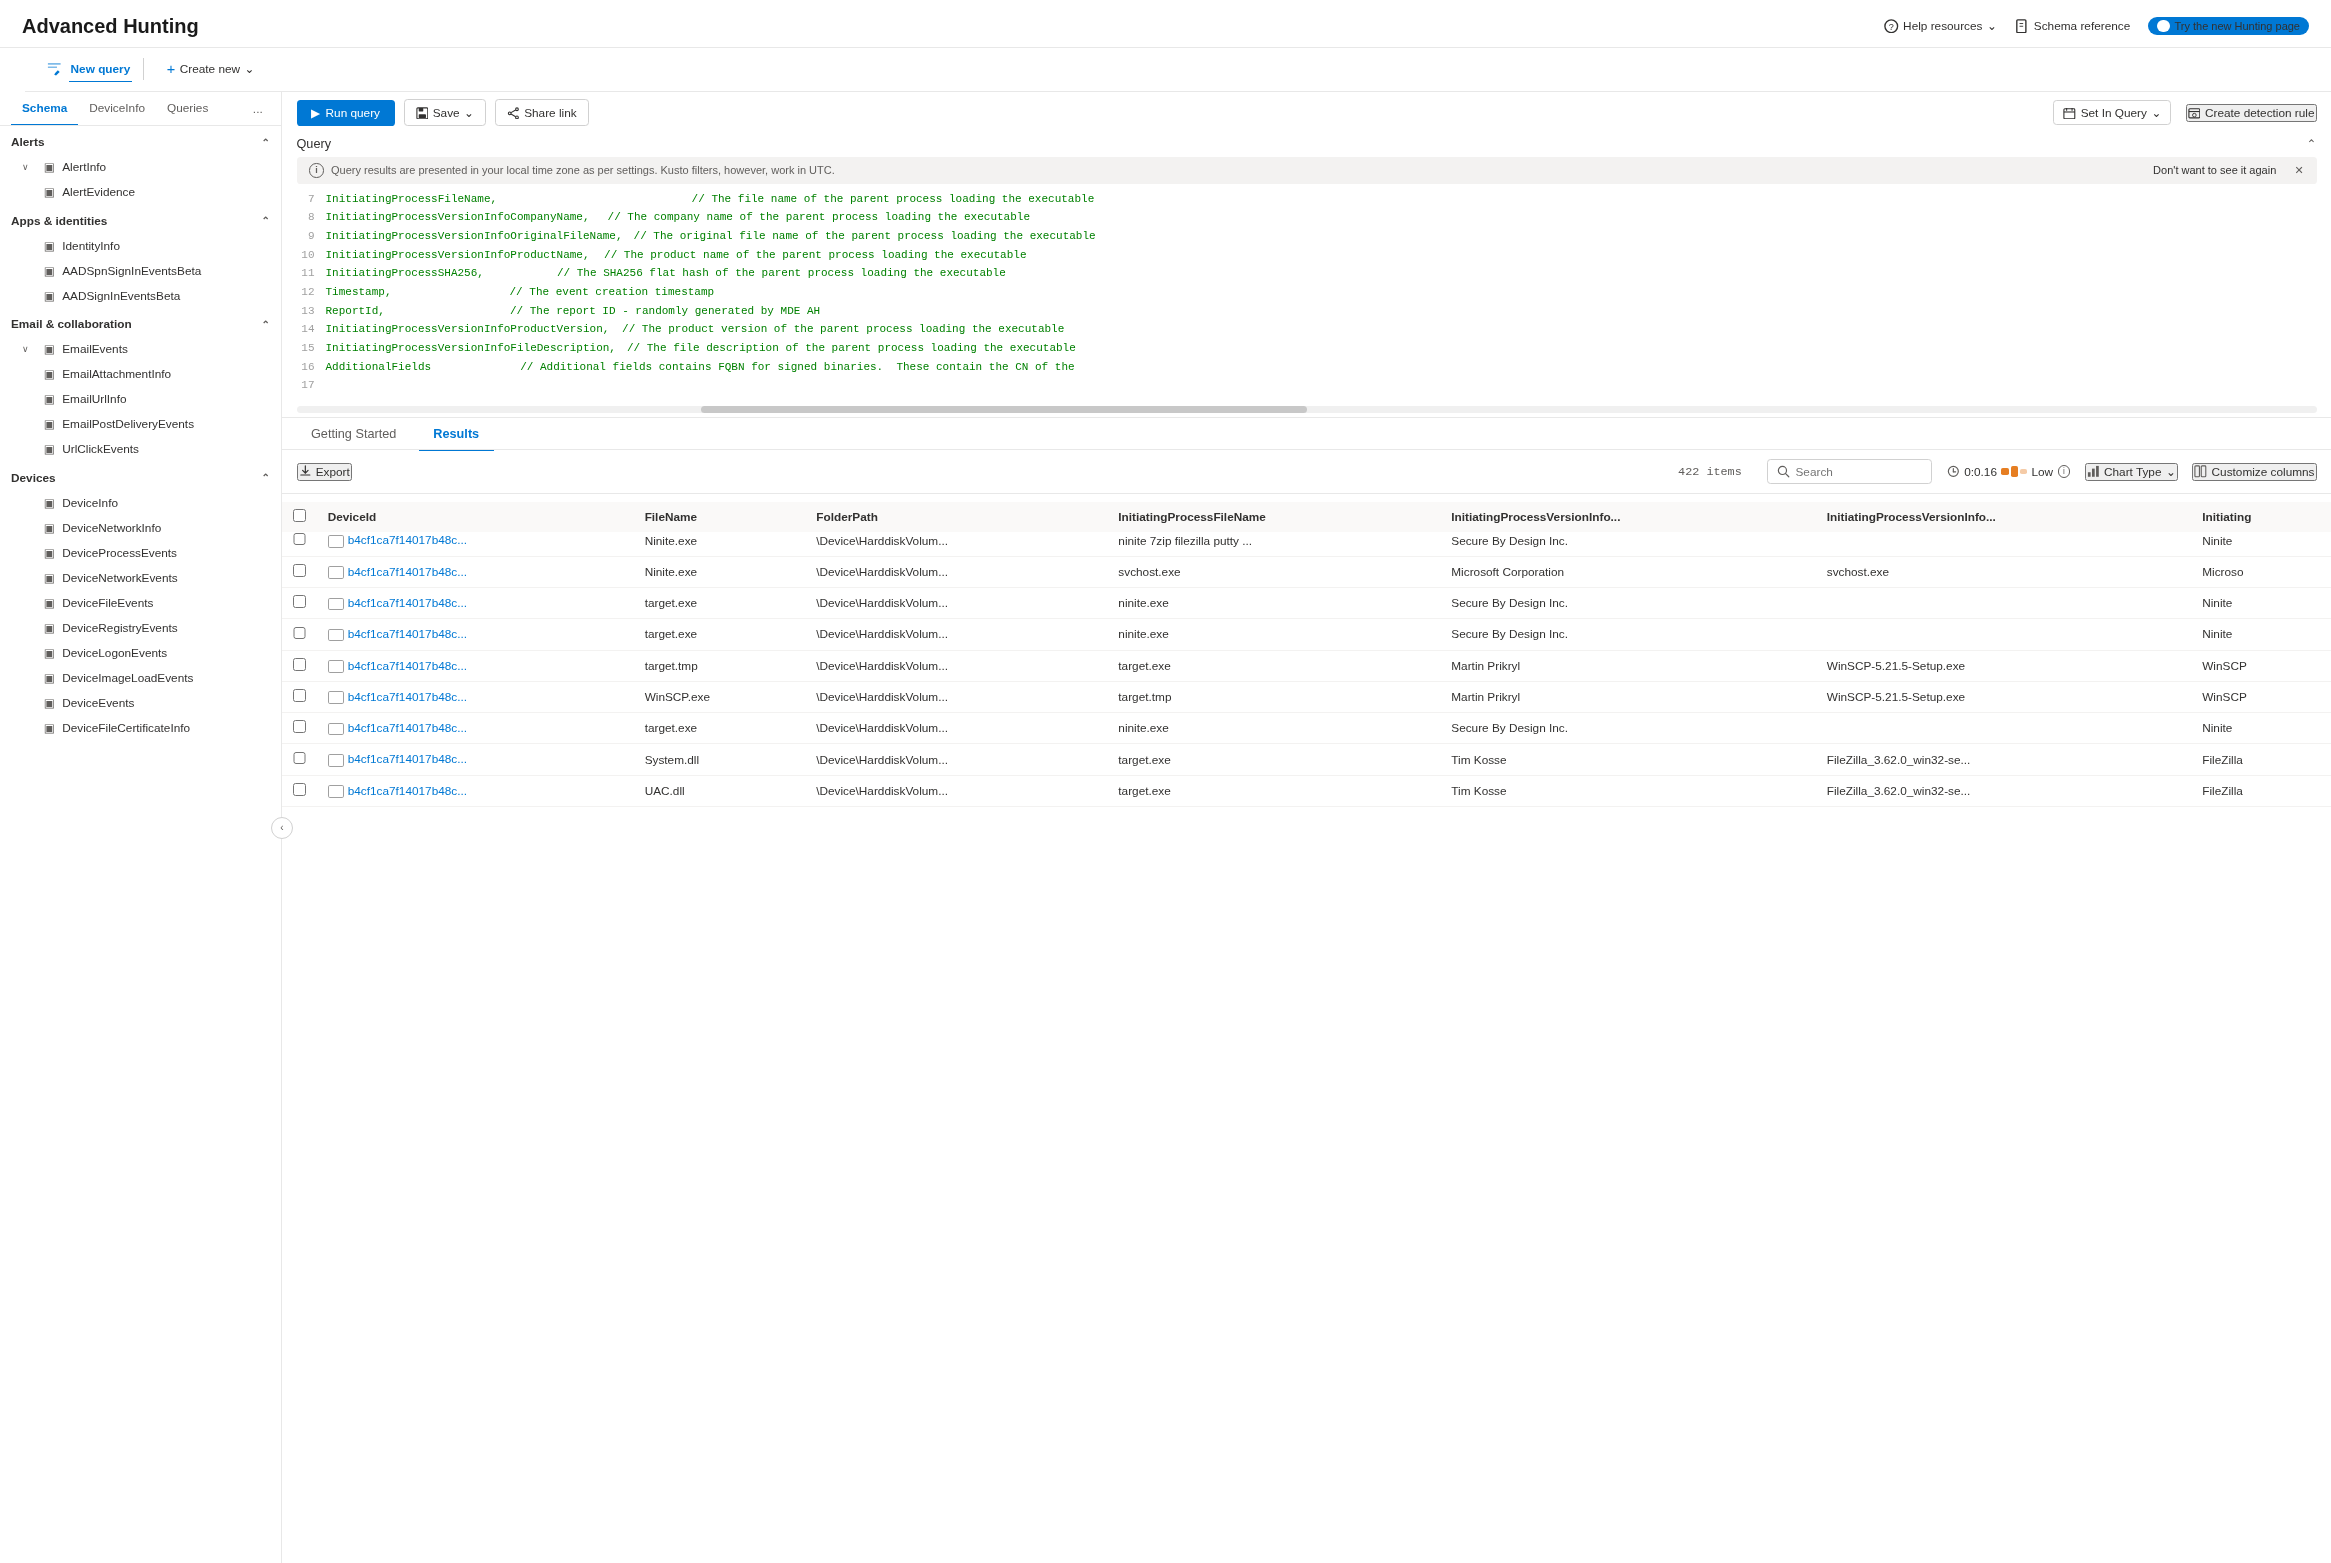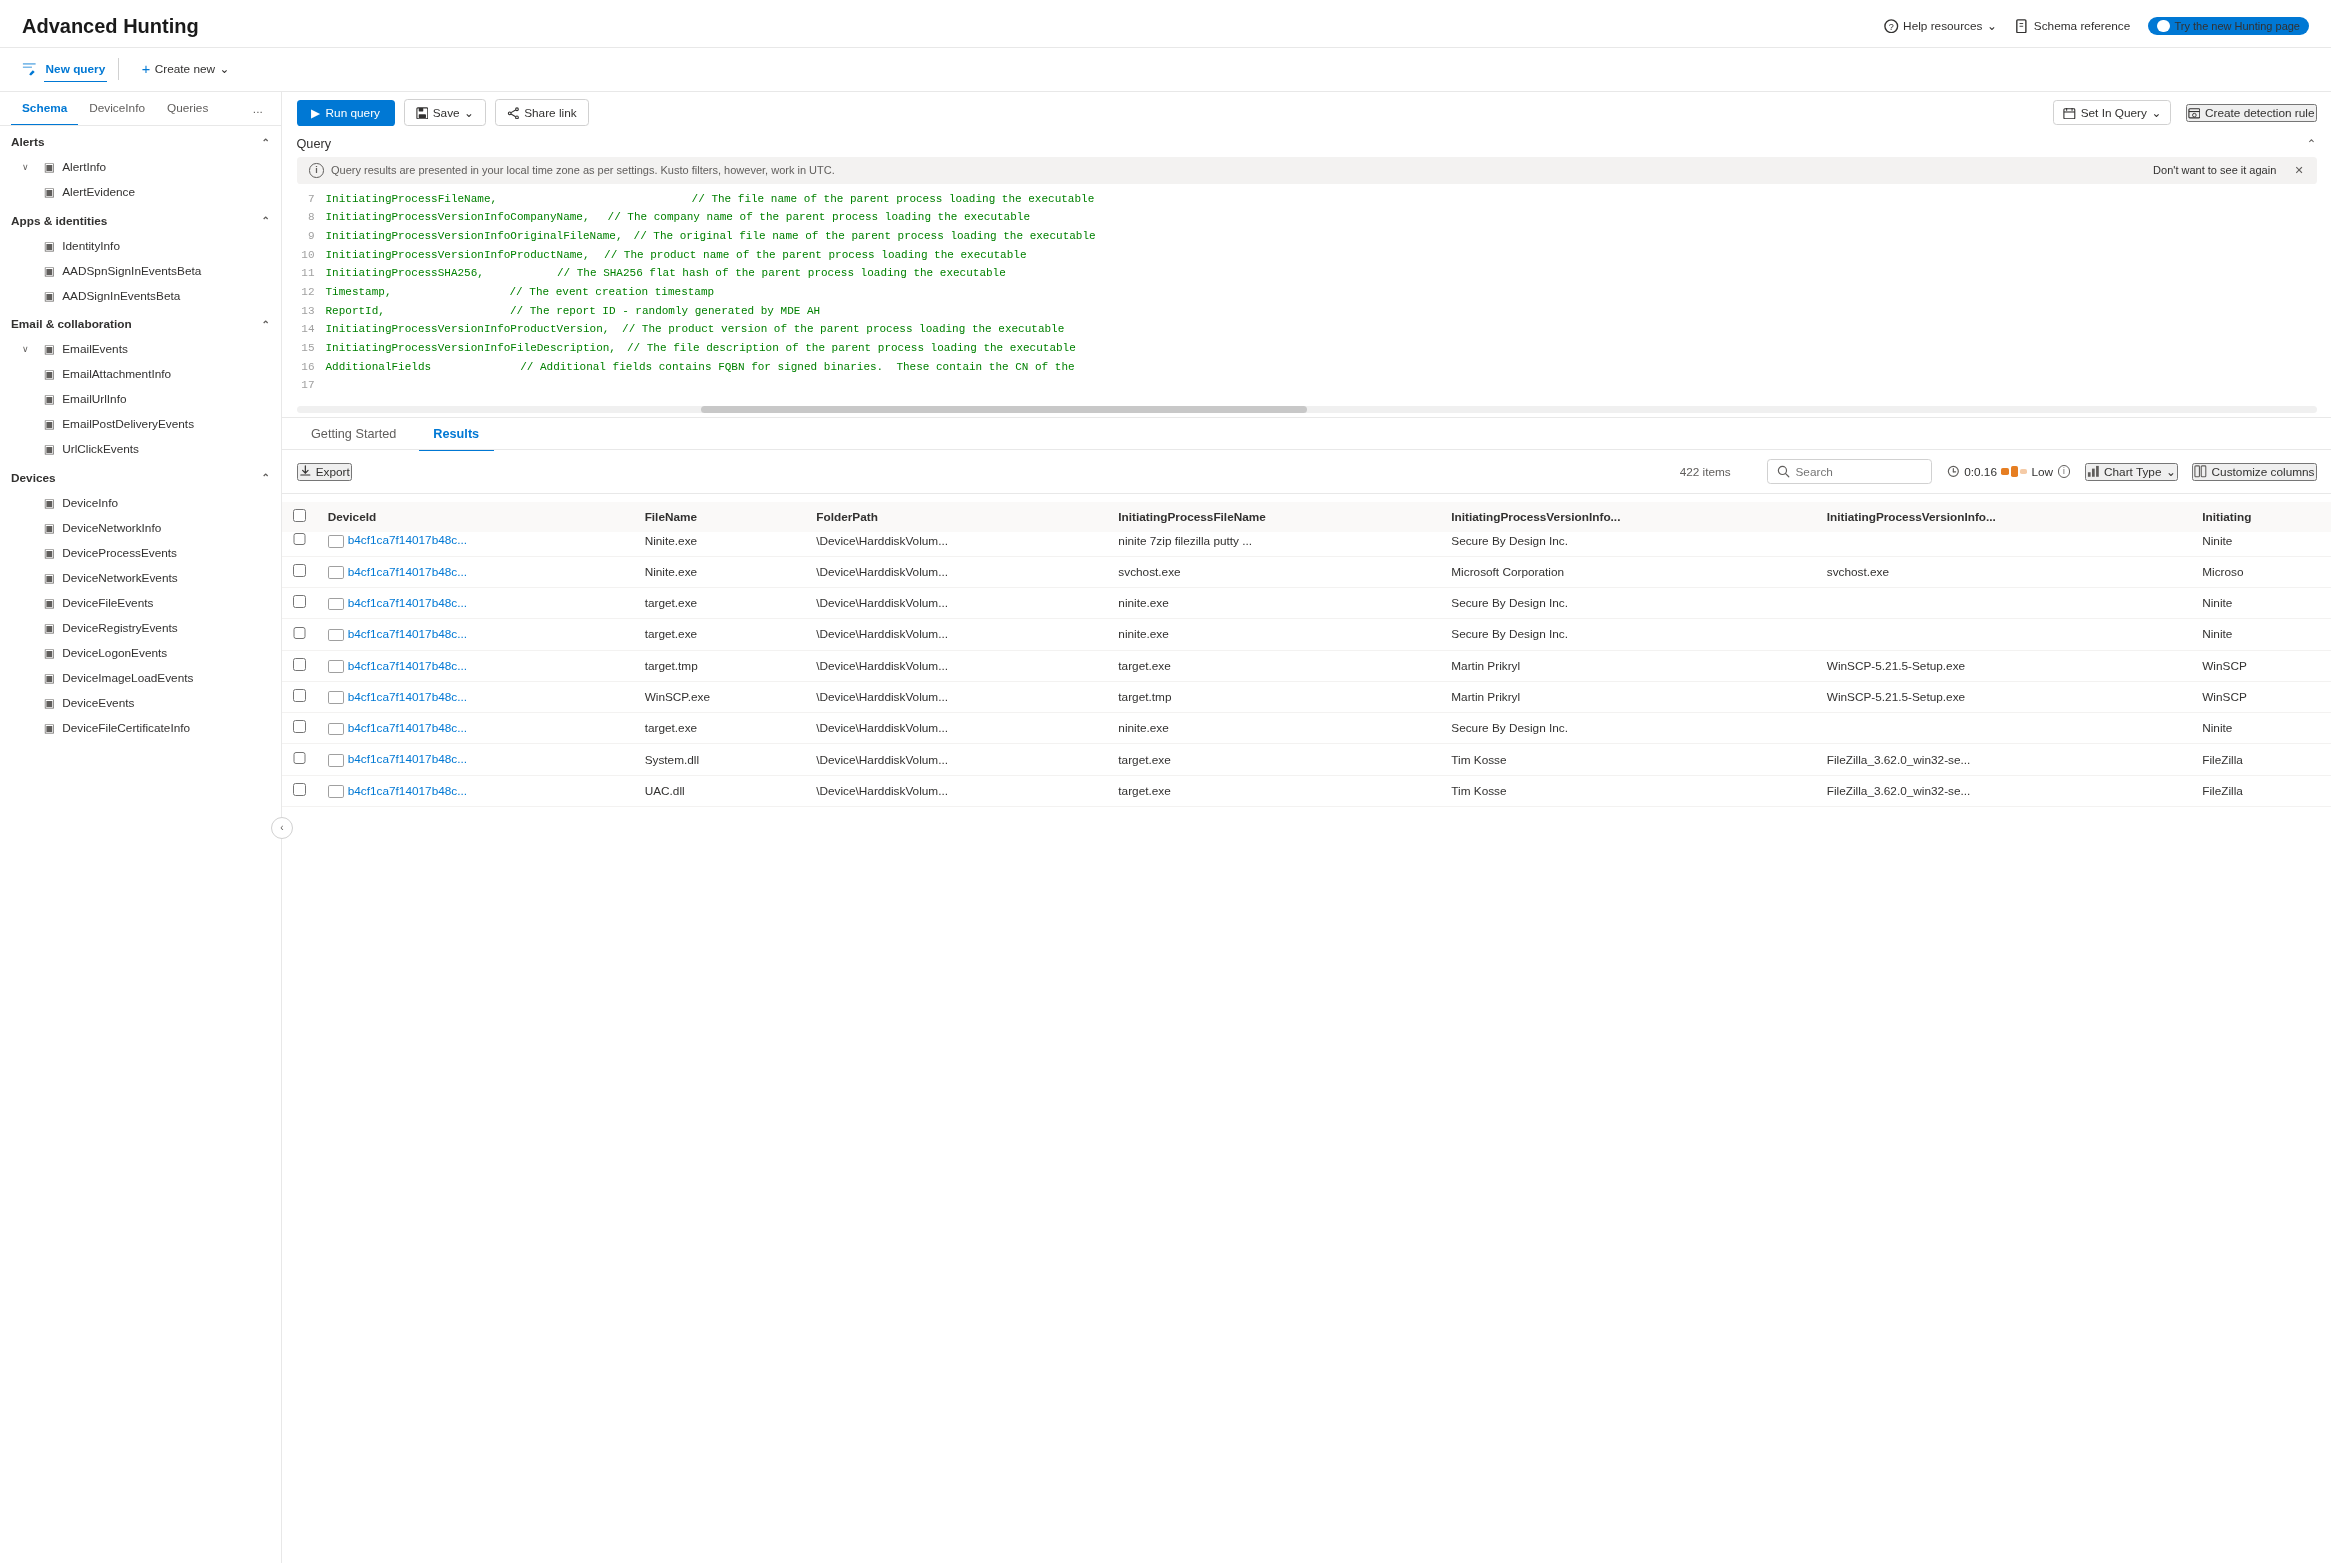--- a/index.html
+++ b/index.html
@@ -7,21 +7,21 @@
 
     
     .top-header { display: flex; align-items: center; justify-content: space-between; padding: 14.5px 22px 9px 22px; border-bottom: 0.9px solid #e8e8e8; }
     .page-title { font-size: 20px; font-weight: 600; color: #1a1a1a; }
     .header-actions { display: flex; align-items: center; gap: 18px; font-size: 11.8px; color: #0078d4; }
     .header-actions span { display: flex; align-items: center; gap: 4.5px; cursor: pointer; color: #323130; }
     .toggle-pill { background: #0078d4; border-radius: 11px; padding: 2.7px 9px; color: #fff; font-size: 11px; display: flex; align-items: center; gap: 4.5px; cursor: pointer; }
     .toggle-circle { width: 12.7px; height: 12.7px; background: #fff; border-radius: 50%; }
 
     
-    .toolbar { display: flex; align-items: center; padding: 7.3px 22px; gap: 7.3px; border-bottom: 0.9px solid #e8e8e8; }
+    .toolbar { display: flex; align-items: center; padding: 7.3px 22px; gap: 7.3px; border-bottom: 0.9px solid #e8e8e8; margin-left: 25px; }
     .btn-primary { background: #0078d4; color: #fff; border: none; border-radius: 3.6px; padding: 6.4px 14.5px; font-size: 11.8px; cursor: pointer; display: flex; align-items: center; gap: 5.5px; font-weight: 500; }
     .btn-secondary { background: transparent; color: #323130; border: 0.9px solid #d1d1d1; border-radius: 3.6px; padding: 5.5px 11px; font-size: 11.8px; cursor: pointer; display: flex; align-items: center; gap: 4.5px; }
     .toolbar-sep { width: 0.9px; height: 22px; background: #d1d1d1; margin: 0 3.6px; }
 
     
     .main-layout { display: flex; flex: 1; overflow: hidden; }
 
     
     .sidebar { width: 282px; min-width: 282px; border-right: 0.9px solid #e8e8e8; display: flex; flex-direction: column; overflow: hidden; }
     .sidebar-tabs { display: flex; align-items: center; padding: 0 11px; border-bottom: 0.9px solid #e8e8e8; gap: 0; }
@@ -451,21 +451,21 @@
         </div>
       </div>
 
       <div class="results-toolbar">
         <button class="export-btn">
           <svg width="12.7" height="12.7" viewBox="0 0 14 14" fill="none">
               <path d="M7 1v8M4 6l3 3 3-3M2 11h10" stroke="#323130" stroke-width="1.3" stroke-linecap="round"></path>
             </svg>
           <span>Export</span>
         </button>
-        <span class="items-count" style="margin-left:auto;margin-right:22px;">422 items</span>
+        <span class="items-count" style="margin-left:auto;margin-right:11px;font-family:Liberation Mono, monospace;">422 items</span>
         <div class="search-box">
           <svg width="12.7" height="12.7" viewBox="0 0 14 14" fill="none">
               <circle cx="6" cy="6" r="4.5" stroke="#605e5c" stroke-width="1.3"></circle>
               <line x1="9.5" y1="9.5" x2="13" y2="13" stroke="#605e5c" stroke-width="1.3" stroke-linecap="round"></line>
             </svg>
           <input type="text" style="border: none; outline: none; font-size: 11.8px; width: 127px; color: rgb(50, 49, 48);" placeholder="Search">
         </div>
         <div class="time-badge">
           <svg width="12.7" height="12.7" viewBox="0 0 14 14" fill="none">
               <circle cx="7" cy="7" r="5.5" stroke="#605e5c" stroke-width="1.3"></circle>

